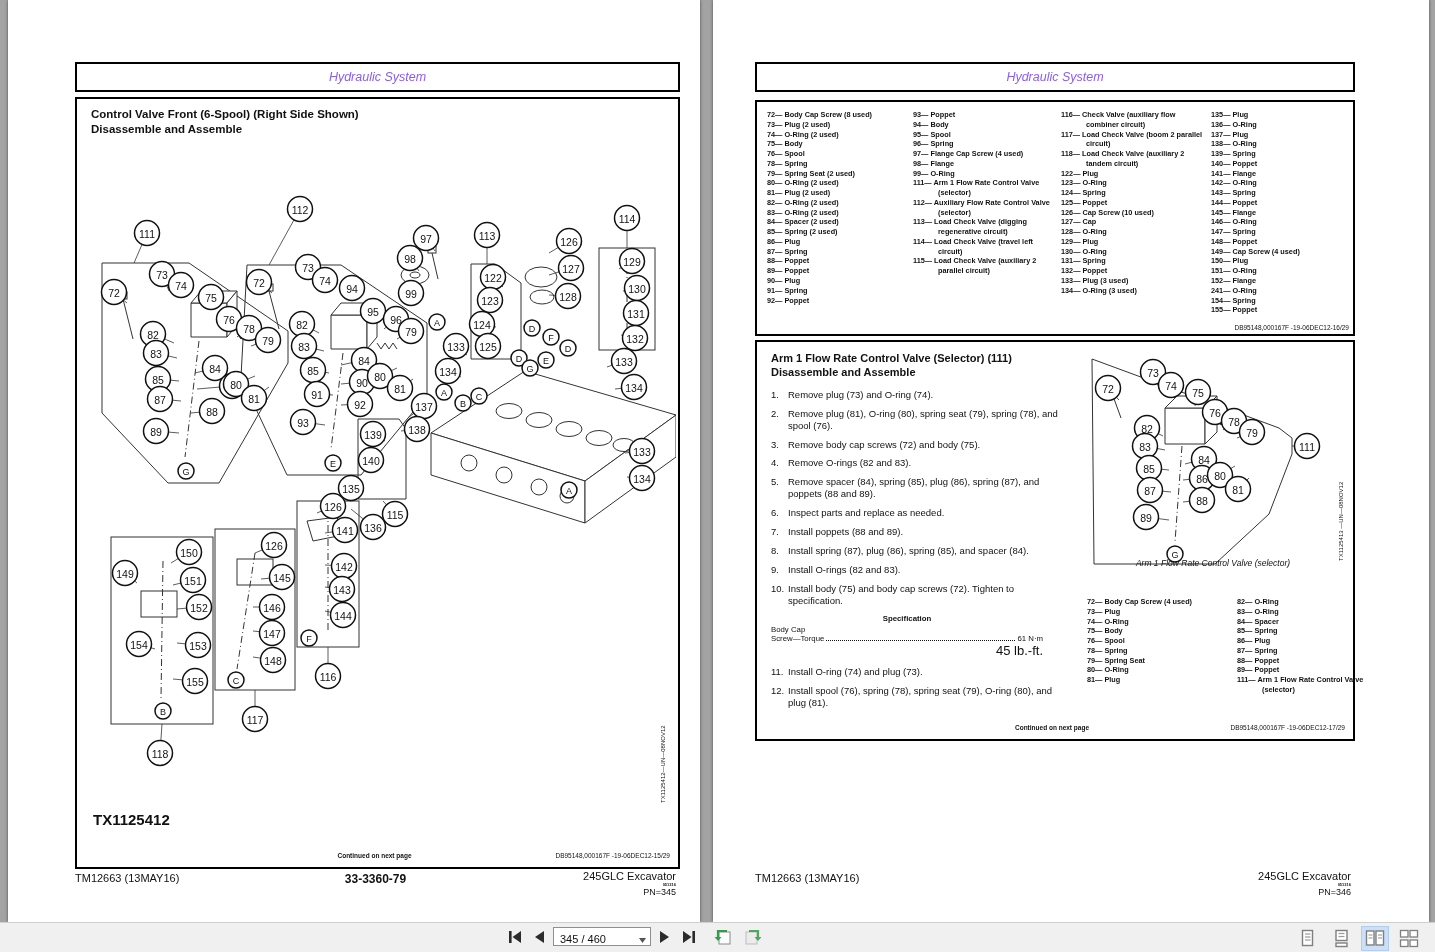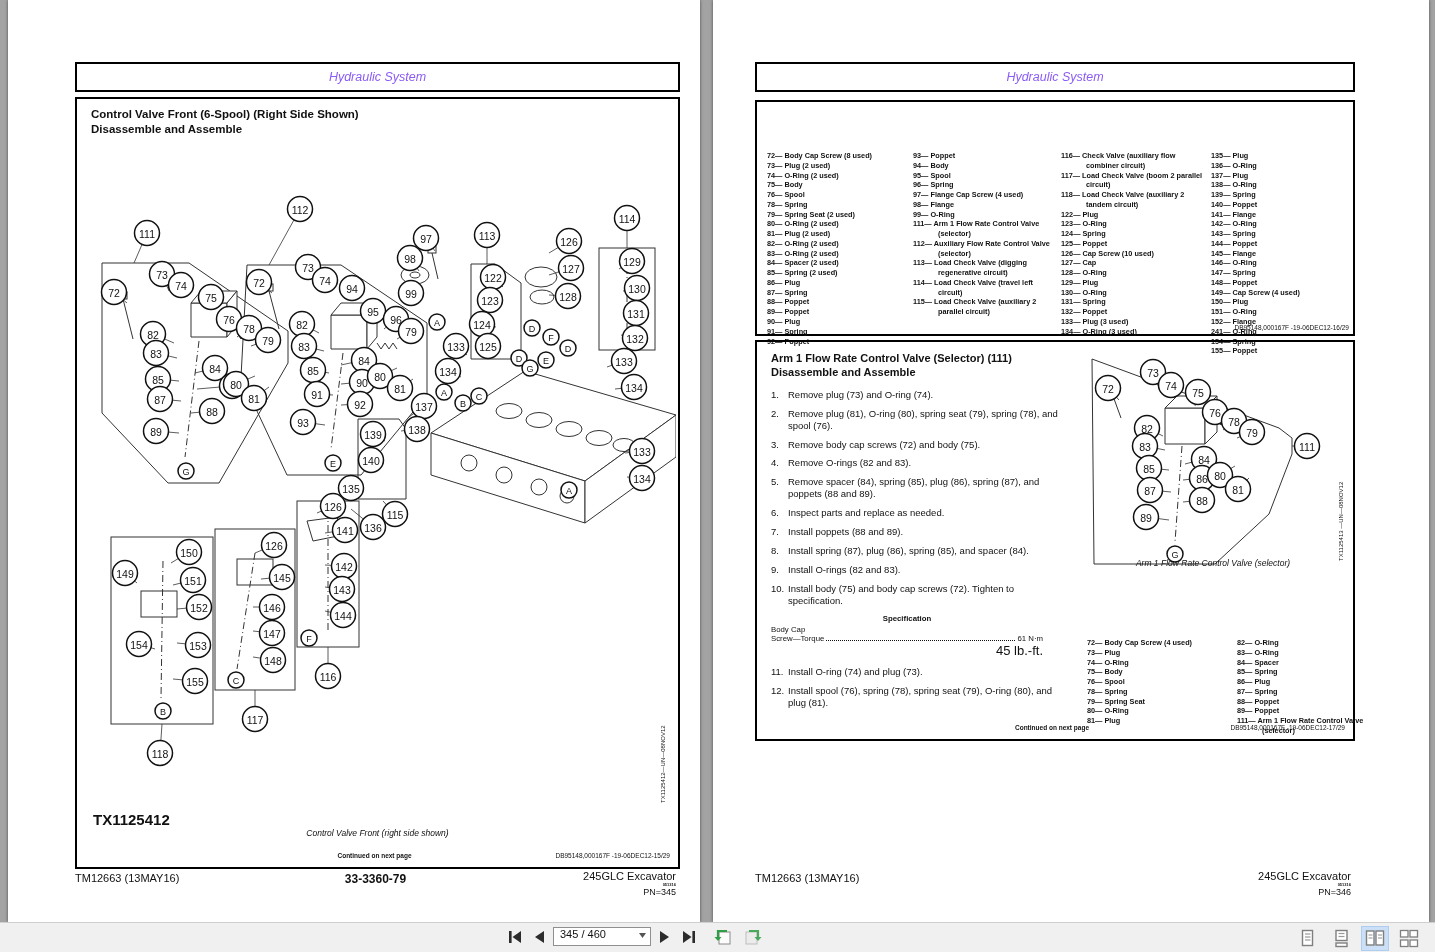--- a/index.html
+++ b/index.html
@@ -17,38 +17,38 @@
   .fig-caption{position:absolute;width:100%;text-align:center;font-style:italic;font-size:8.5px;color:#111;}
   .cont-row{position:absolute;left:0;right:6px;bottom:5px;height:10px;font-size:6.5px;color:#111;}
   .cont-row .cont{position:absolute;left:0;right:0;text-align:center;font-weight:bold;}
   .cont-row .dcode{position:absolute;right:2px;top:0;}
   .page-footer{position:absolute;height:40px;color:#111;}
   .pf-manual{position:absolute;left:0;top:6px;font-size:11px;}
   .pf-code{position:absolute;left:0;right:0;top:6px;text-align:center;font-weight:bold;font-size:12px;}
   .pf-model{position:absolute;right:0;top:4px;font-size:11px;text-align:right;}
   .pf-print{position:absolute;right:0;top:16px;font-size:4px;text-align:right;font-weight:bold;}
   .pf-pn{position:absolute;right:0;top:21px;font-size:9px;text-align:right;}
-  .parts-cols{position:absolute;display:flex;gap:8px;margin-top:41px;}
+  .parts-cols{position:absolute;display:flex;gap:8px;}
   .pcol{font-size:7.3px;font-weight:bold;line-height:1.34;color:#111;}
   .pcol .part{padding-left:25px;text-indent:-25px;}
   .sec-title{font-weight:bold;font-size:11px;line-height:1.3;color:#111;}
   .steps{margin-top:9px;}
   .step{display:flex;font-size:9.5px;line-height:1.26;margin-bottom:7px;color:#111;}
   .step .sn{width:17px;flex:0 0 17px;}
   .step .st{flex:1;}
   .spec{width:272px;margin:2px 0 8px 0;color:#111;}
   .spec .sp-h{text-align:center;font-weight:bold;font-size:7.8px;margin-bottom:2px;}
   .spec .sp-item{font-size:7.8px;}
   .spec .sp-row{display:flex;align-items:baseline;font-size:7.8px;}
   .spec .sp-dots{flex:1;border-bottom:1px dotted #111;margin:0 2px 2px 2px;}
   .spec .sp-v2{text-align:right;font-size:13px;}
   .toolbar{position:absolute;left:0;top:922px;width:1435px;height:30px;background:#f0f0f0;border-top:1px solid #cfcfcf;}
   .nav-group{position:absolute;left:505px;top:3px;display:flex;align-items:center;gap:6px;}
   .tb-btn{background:transparent;border:none;padding:2px;margin:0;cursor:pointer;display:flex;align-items:center;}
-  .page-combo{display:flex;align-items:flex-start;width:98px;height:19px;background:#fff;
+  .page-combo{display:flex;align-items:flex-end;width:98px;height:19px;background:#fff;
     border:1px solid #8f8f8f;font-size:11px;color:#111;padding-left:6px;box-sizing:border-box;}
   .page-combo .caret{margin-left:auto;margin-right:4px;}
   .layout-group{position:absolute;right:12px;top:3px;display:flex;gap:6px;align-items:center;}
   .lay-btn{background:transparent;border:1px solid transparent;padding:2px;display:flex;align-items:center;}
   .lay-btn.active{background:#cbe0f7;border:1px solid #aecdf0;}
   svg text{font-family:"Liberation Sans",sans-serif;}
 </style>
 </head>
 <body>
 
@@ -612,21 +612,20 @@
               <text x="230" y="447.5" text-anchor="middle" dominant-baseline="central" font-size="9" fill="#111">F</text>
             </g>
             <g>
               <line x1="249" y1="485" x2="249" y2="456" stroke="#333" stroke-width="0.8"></line>
               <circle cx="249" cy="485" r="12.5" fill="#fff" stroke="#111" stroke-width="1.5"></circle>
               <text x="249" y="485.5" text-anchor="middle" dominant-baseline="central" font-size="10.5" fill="#111">116</text>
             </g>
           </svg>
 
         <div class="fig-id" style="left:16px;top:712px;">TX1125412</div>
-        <div class="fig-caption" style="top:729px;">Control Valve Front (right side shown)</div>
         <div class="cont-row">
           <span class="cont">Continued on next page</span>
           <span class="dcode">DB95148,000167F -19-06DEC12-15/29</span>
         </div>
       </div>
       <div class="page-footer" style="left:67px;top:866px;width:601px;">
         <span class="pf-manual">TM12663 (13MAY16)</span>
         <span class="pf-code">33-3360-79</span>
         <span class="pf-model">245GLC Excavator</span>
         <span class="pf-print">051316</span>

